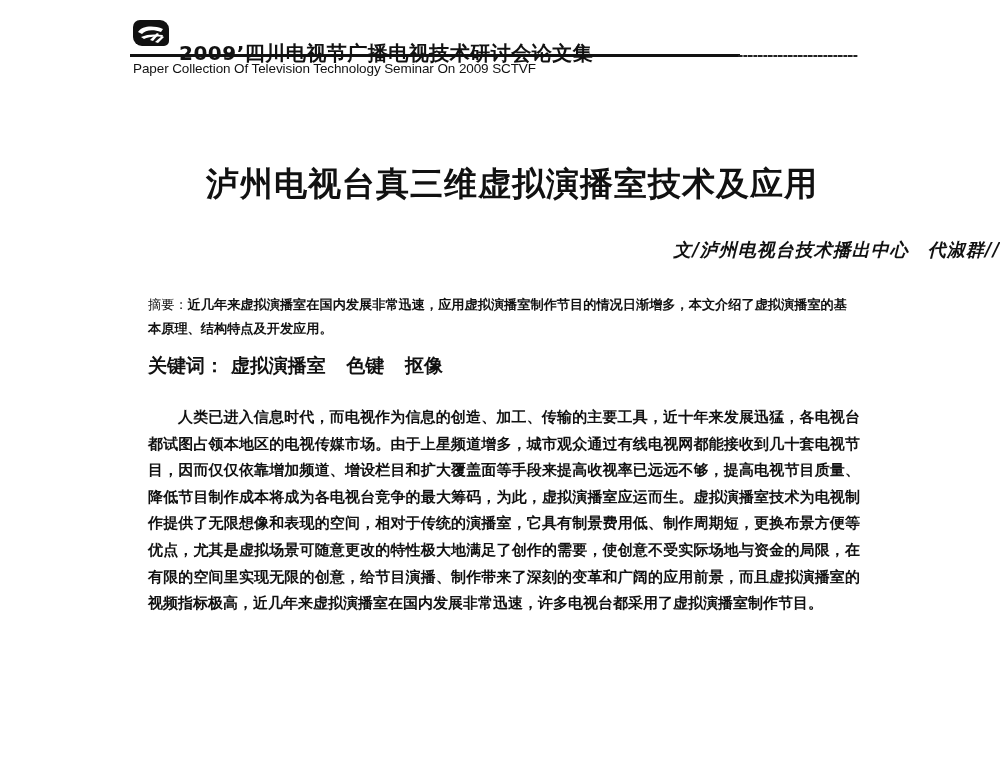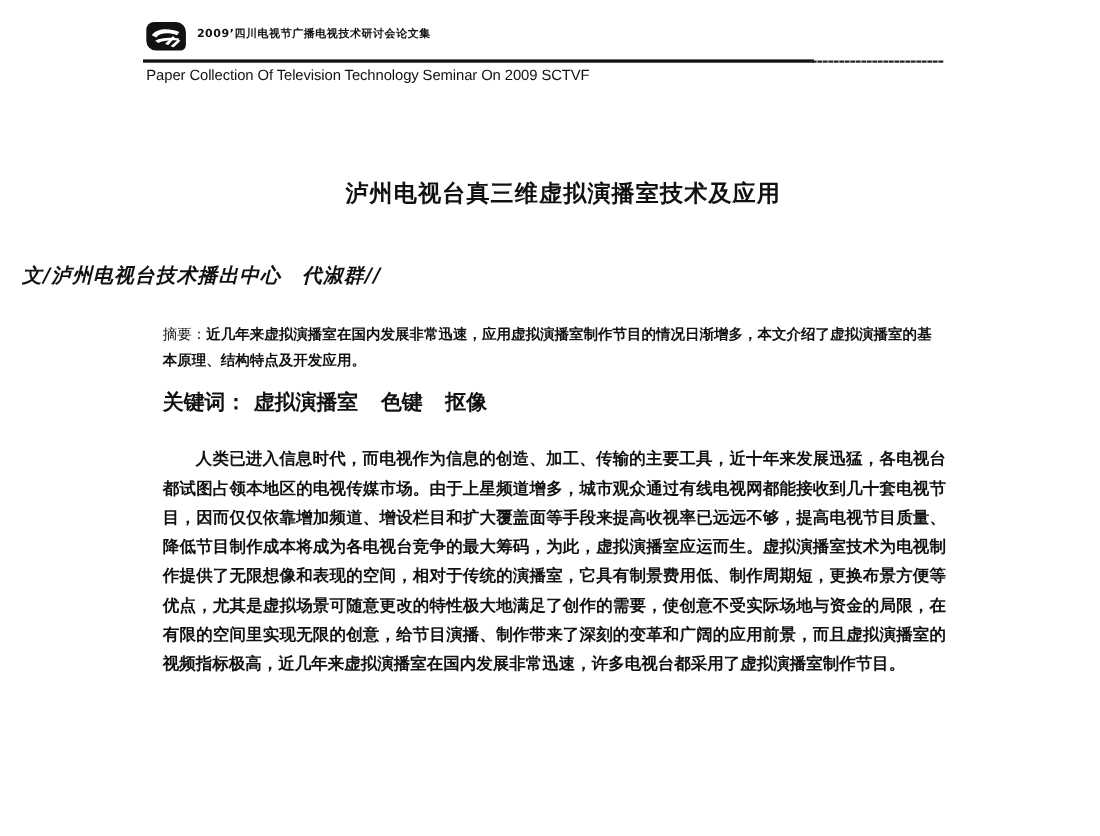--- a/index.html
+++ b/index.html
@@ -29,22 +29,22 @@
       width: 36px;
       height: 26px;
       background: #111;
       border-radius: 7px 9px 5px 9px;
       overflow: hidden;
     }
     .logo svg { display: block; }
     .header-title {
       position: absolute;
       left: 46px;
-      top: 6px;
-      font-size: 10px;
+      top: 22px;
+      font-size: 20px;
       font-weight: bold;
       letter-spacing: 0.5px;
       white-space: nowrap;
     }
     .header-rule {
       position: absolute;
       left: -3px;
       top: 36px;
       width: 610px;
       height: 3px;
@@ -66,32 +66,32 @@
       font-size: 13.5px;
       white-space: nowrap;
       letter-spacing: -0.1px;
     }
     .paper-title {
       position: absolute;
       left: 0;
       width: 1000px;
       top: 162px;
       text-align: center;
-      font-size: 21px;
+      font-size: 33px;
       font-weight: bold;
       letter-spacing: 1px;
       padding-left: 24px;
       box-sizing: border-box;
     }
     .byline {
       position: absolute;
       left: 0;
       width: 1000px;
       top: 238px;
-      text-align: left;
+      text-align: right;
       font-family: "DejaVu Serif", serif;
       font-size: 18px;
       font-weight: bold;
       font-style: italic;
       letter-spacing: 1px;
       padding-left: 20px;
       box-sizing: border-box;
     }
     .abstract {
       position: absolute;

